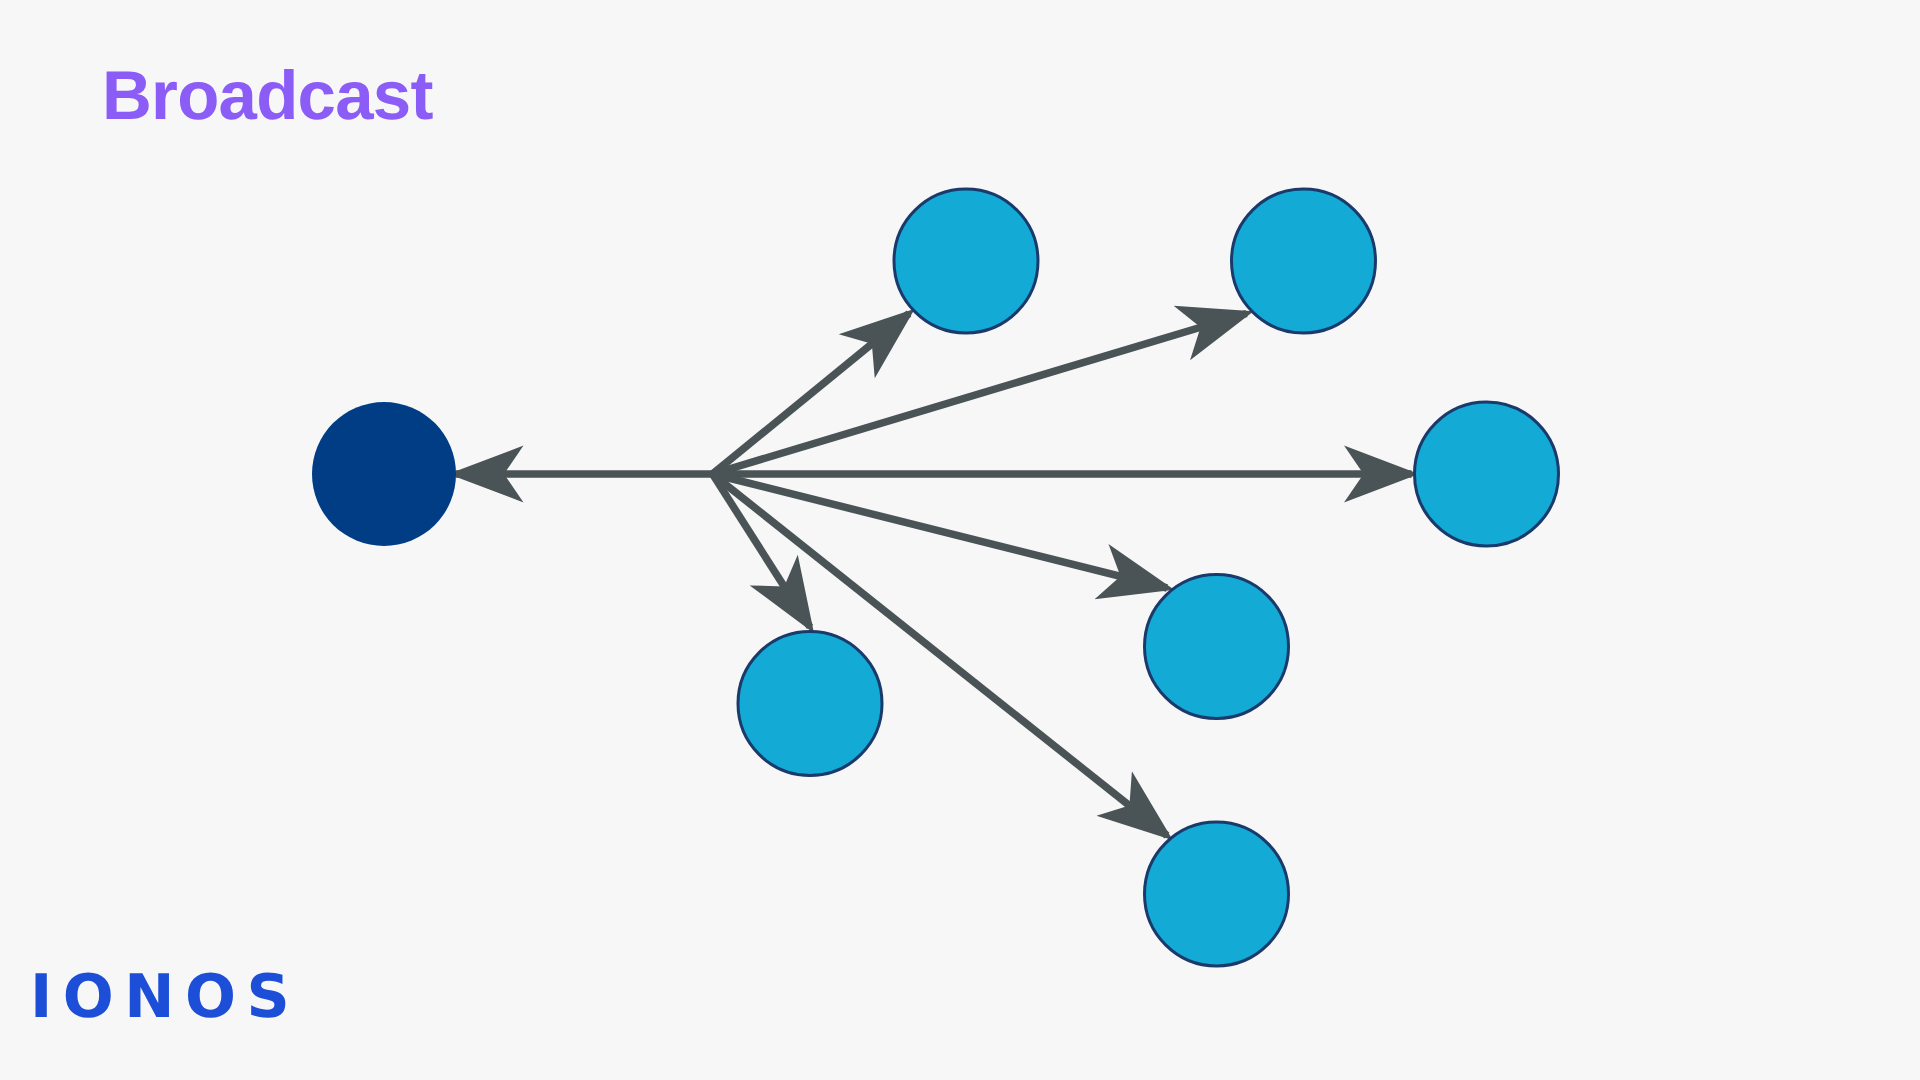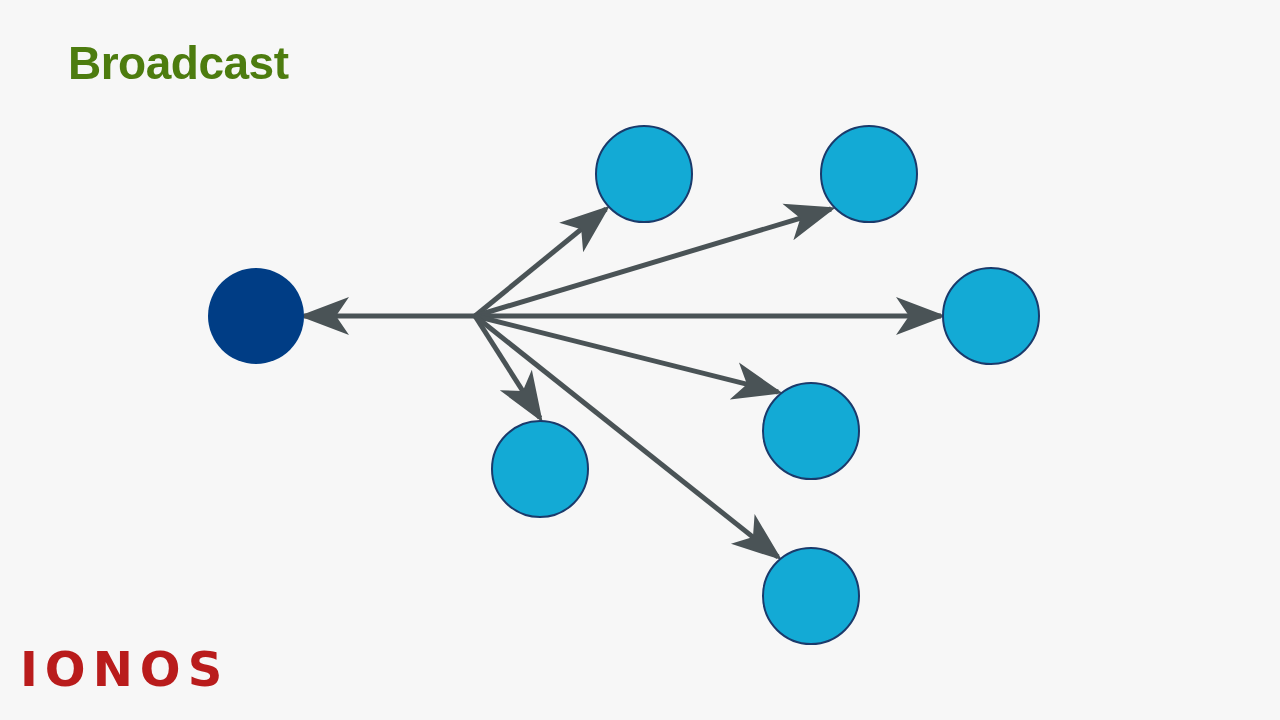--- a/index.html
+++ b/index.html
@@ -20,38 +20,38 @@
     width: 1280px;
     height: 720px;
     background: #f7f7f7;
   }
   #title {
     position: absolute;
     left: 68px;
     top: 40px;
     font-size: 46px;
     font-weight: bold;
-    color: #4d7c0f;
+    color: #8b5cf6;
     letter-spacing: -0.5px;
     line-height: 1;
     white-space: nowrap;
   }
   #diagram {
     position: absolute;
     top: 0; left: 0;
     width: 1280px;
     height: 720px;
   }
   #logo {
     position: absolute;
     left: 20px;
     top: 645px;
-    font-size: 48px;
+    font-size: 40px;
     font-weight: bold;
-    color: #b91c1c;
+    color: #1d4ed8;
     letter-spacing: 7px;
     line-height: 1;
     font-family: "DejaVu Sans", sans-serif;
     white-space: nowrap;
   }
 </style>
 </head>
 <body>
 
 <div id="stage">

